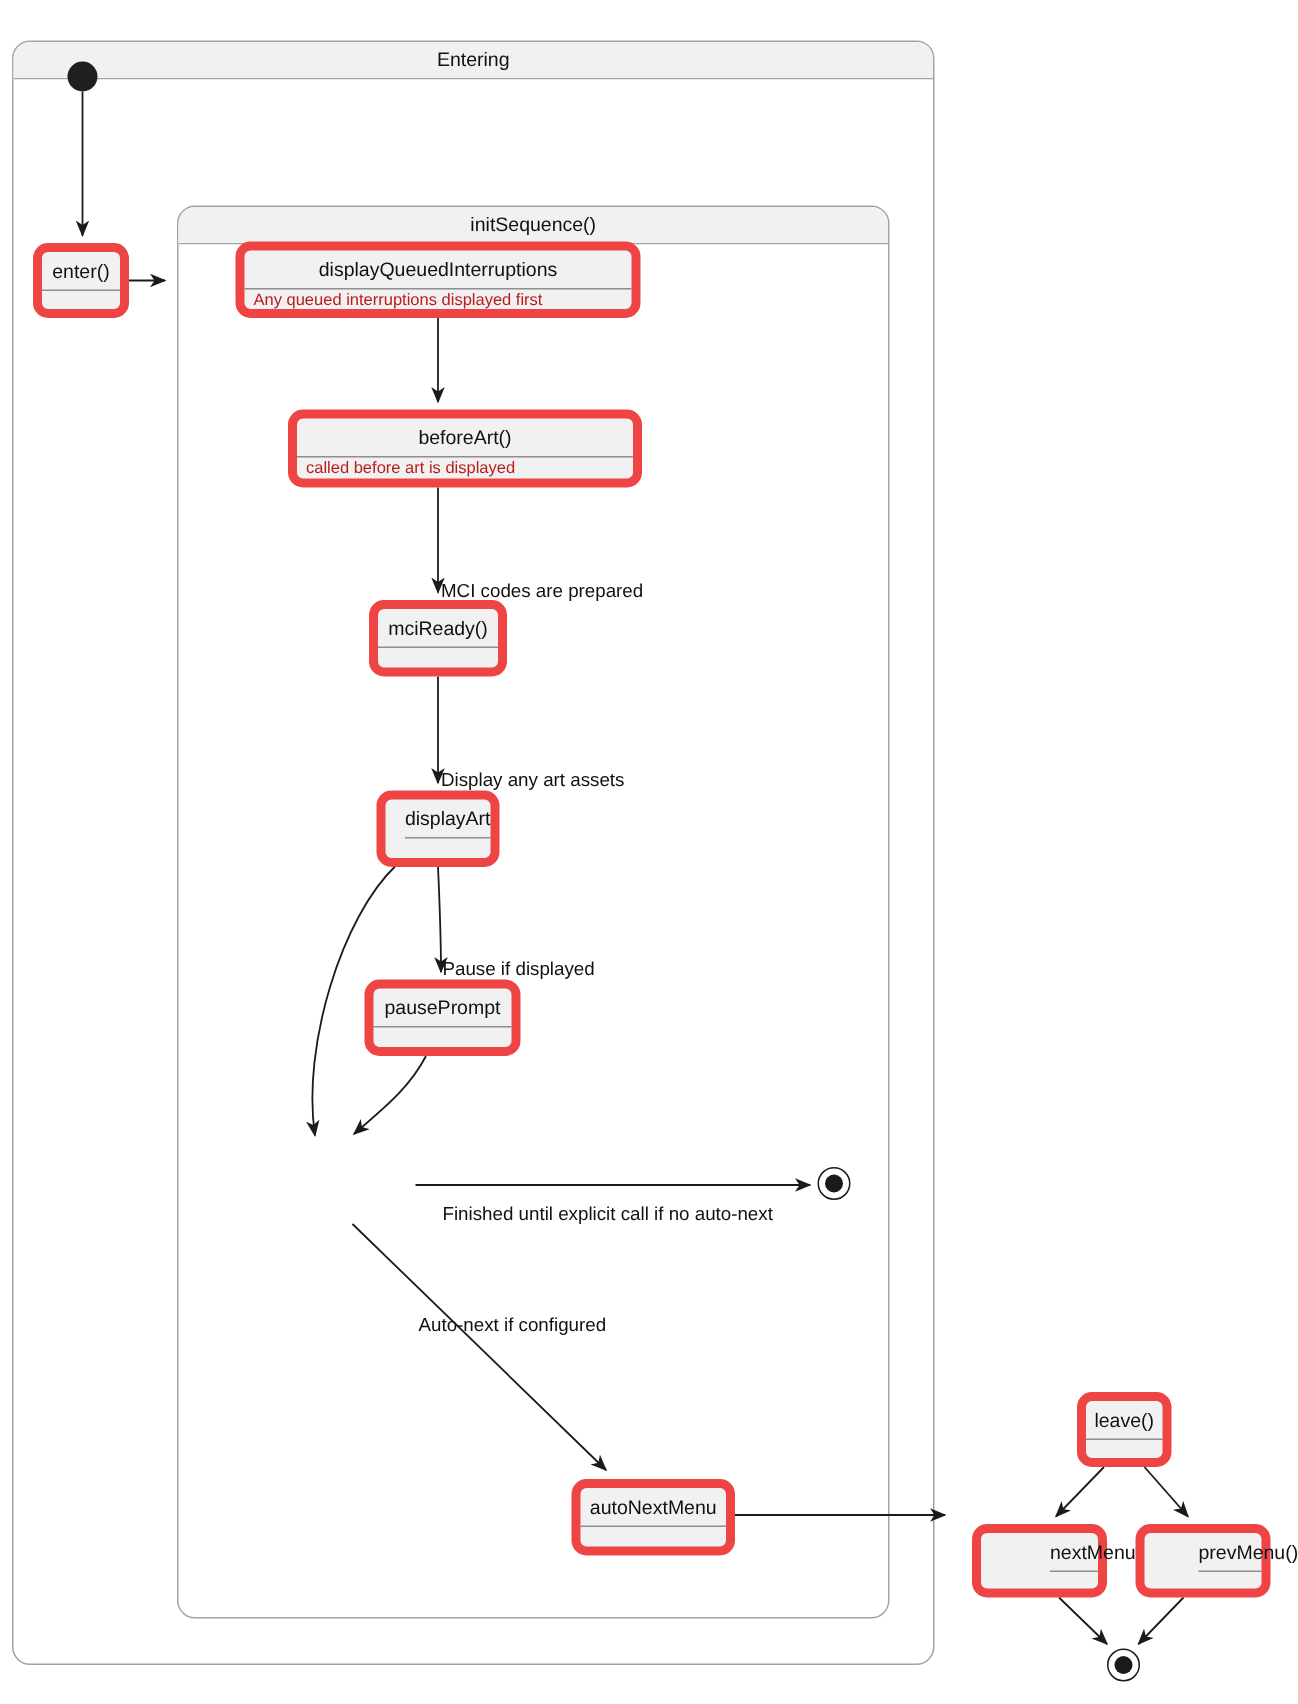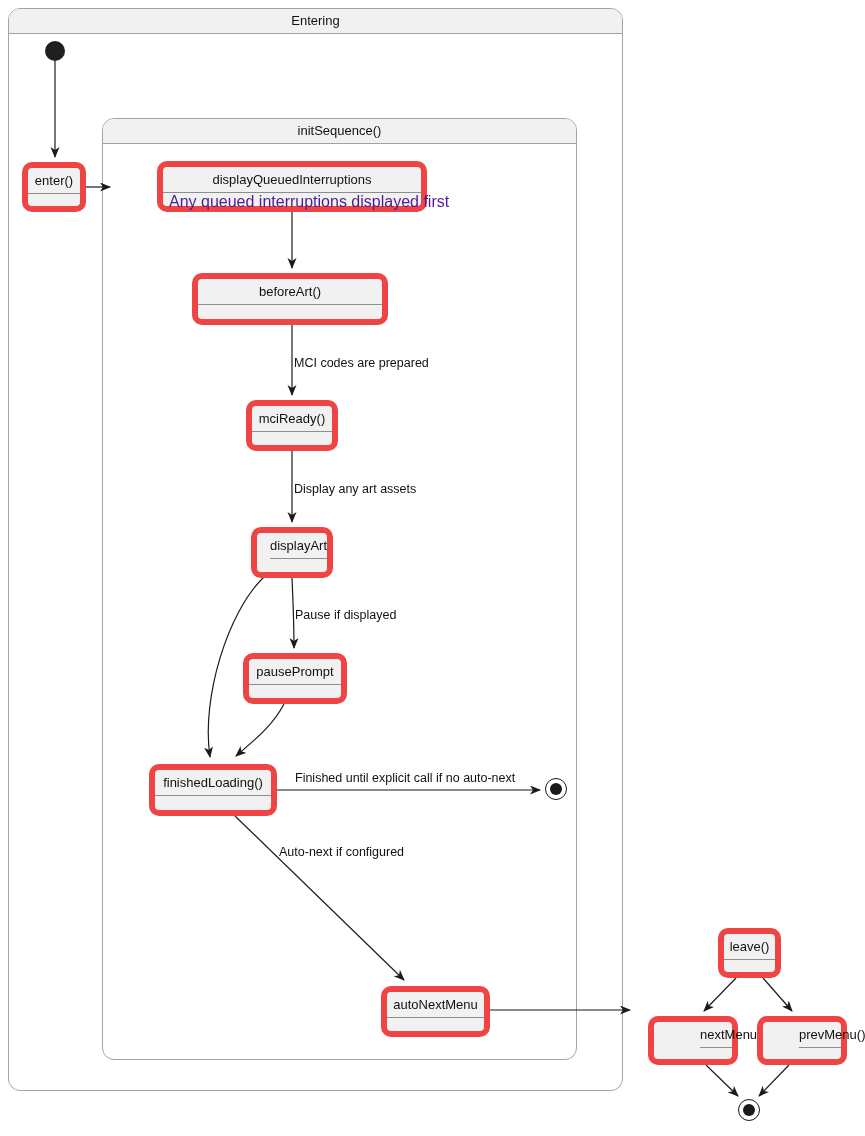--- a/index.html
+++ b/index.html
@@ -4,45 +4,45 @@
 <style>
   html,body{margin:0;padding:0;background:#ffffff;}
   .canvas{
     position:relative;width:865px;height:1136px;overflow:hidden;
     font-family:"Liberation Sans","DejaVu Sans",sans-serif;
     color:#111;background:#ffffff;
   }
   
   .container{
     position:absolute;border:1px solid #a3a3a3;border-radius:12px;
-    background:transparent;box-sizing:border-box;z-index:1;
+    background:transparent;box-sizing:border-box;z-index:1;margin-top:19px;
   }
   .container-title{
     height:24px;line-height:24px;text-align:center;font-size:13px;
     background:#f1f1f1;border-bottom:1px solid #a3a3a3;
     border-radius:11px 11px 0 0;color:#111;
   }
   
   .state{
     position:absolute;border:6px solid #ef4444;border-radius:10px;
     background:#f1f1f1;box-sizing:border-box;z-index:3;
     display:flex;flex-direction:column;
   }
   .state-title{
     height:25px;line-height:25px;text-align:center;font-size:13px;
     border-bottom:1px solid #8e8e8e;white-space:nowrap;color:#111;
   }
   .state-body{
-    flex:1;display:flex;align-items:center;font-size:16px;
-    padding:0 6px;white-space:nowrap;color:#4c1d95;
+    flex:1;display:flex;align-items:center;font-size:11px;
+    padding:0 6px;white-space:nowrap;color:#b91c1c;
   }
   
   svg.edges{position:absolute;left:0;top:0;z-index:2;}
   .edge-label{
-    position:absolute;font-size:12.5px;white-space:nowrap;z-index:4;color:#111;
+    position:absolute;font-size:12.5px;white-space:nowrap;z-index:4;color:#111;margin-top:31px;
   }
   
   .initial-dot{
     position:absolute;width:20px;height:20px;border-radius:50%;
     background:#1f1f1f;z-index:3;
   }
   .final-state{
     position:absolute;width:22px;height:22px;border-radius:50%;
     background:#fff;border:1.5px solid #1a1a1a;box-sizing:border-box;
     display:flex;align-items:center;justify-content:center;z-index:3;
@@ -51,21 +51,21 @@
 </style>
 </head>
 <body>
 
 <div class="canvas">
 
   <div class="container" style="left:8px;top:8px;width:615px;height:1083px;">
     <div class="container-title">Entering</div>
   </div>
 
-  <div class="container" style="left:102px;top:118px;width:475px;height:942px;">
+  <div class="container" style="left:118px;top:118px;width:475px;height:942px;">
     <div class="container-title">initSequence()</div>
   </div>
 
 
   <svg class="edges" width="865" height="1136" viewBox="0 0 865 1136">
     <defs>
       <marker id="arrow" markerWidth="12" markerHeight="10" refX="10" refY="4.5" orient="auto" markerUnits="userSpaceOnUse">
         <path d="M0,0 L11,4.5 L0,9 L3,4.5 Z" fill="#1b1b1b"></path>
       </marker>
     </defs>
@@ -101,43 +101,40 @@
   <div class="state" style="left:22px;top:162px;width:64px;height:50px;">
     <div class="state-title">enter()</div>
     <div class="state-body"></div>
   </div>
 
   <div class="state" style="left:157px;top:161px;width:270px;height:51px;">
     <div class="state-title">displayQueuedInterruptions</div>
     <div class="state-body">Any queued interruptions displayed first</div>
   </div>
 
-  <div class="state" style="left:192px;top:273px;width:196px;height:52px;">
+  <div class="state" style="left:192px;top:273px;width:236px;height:52px;">
     <div class="state-title">beforeArt()</div>
+    <div class="state-body">called before art is displayed</div>
   </div>
 
   <div class="state" style="left:246px;top:400px;width:92px;height:51px;">
     <div class="state-title">mciReady()</div>
     <div class="state-body"></div>
   </div>
 
   <div class="state" style="left:251px;top:527px;width:82px;height:51px;align-items:flex-end;">
     <div class="state-title">displayArt</div>
     <div class="state-body"></div>
   </div>
 
   <div class="state" style="left:243px;top:653px;width:104px;height:51px;">
     <div class="state-title">pausePrompt</div>
     <div class="state-body"></div>
   </div>
 
-  <div class="state" style="left:149px;top:764px;width:128px;height:52px;">
-    <div class="state-title">finishedLoading()</div>
-    <div class="state-body"></div>
-  </div>
 
   <div class="state" style="left:381px;top:986px;width:109px;height:51px;">
     <div class="state-title">autoNextMenu</div>
     <div class="state-body"></div>
   </div>
 
   <div class="state" style="left:718px;top:928px;width:63px;height:50px;">
     <div class="state-title">leave()</div>
     <div class="state-body"></div>
   </div>

